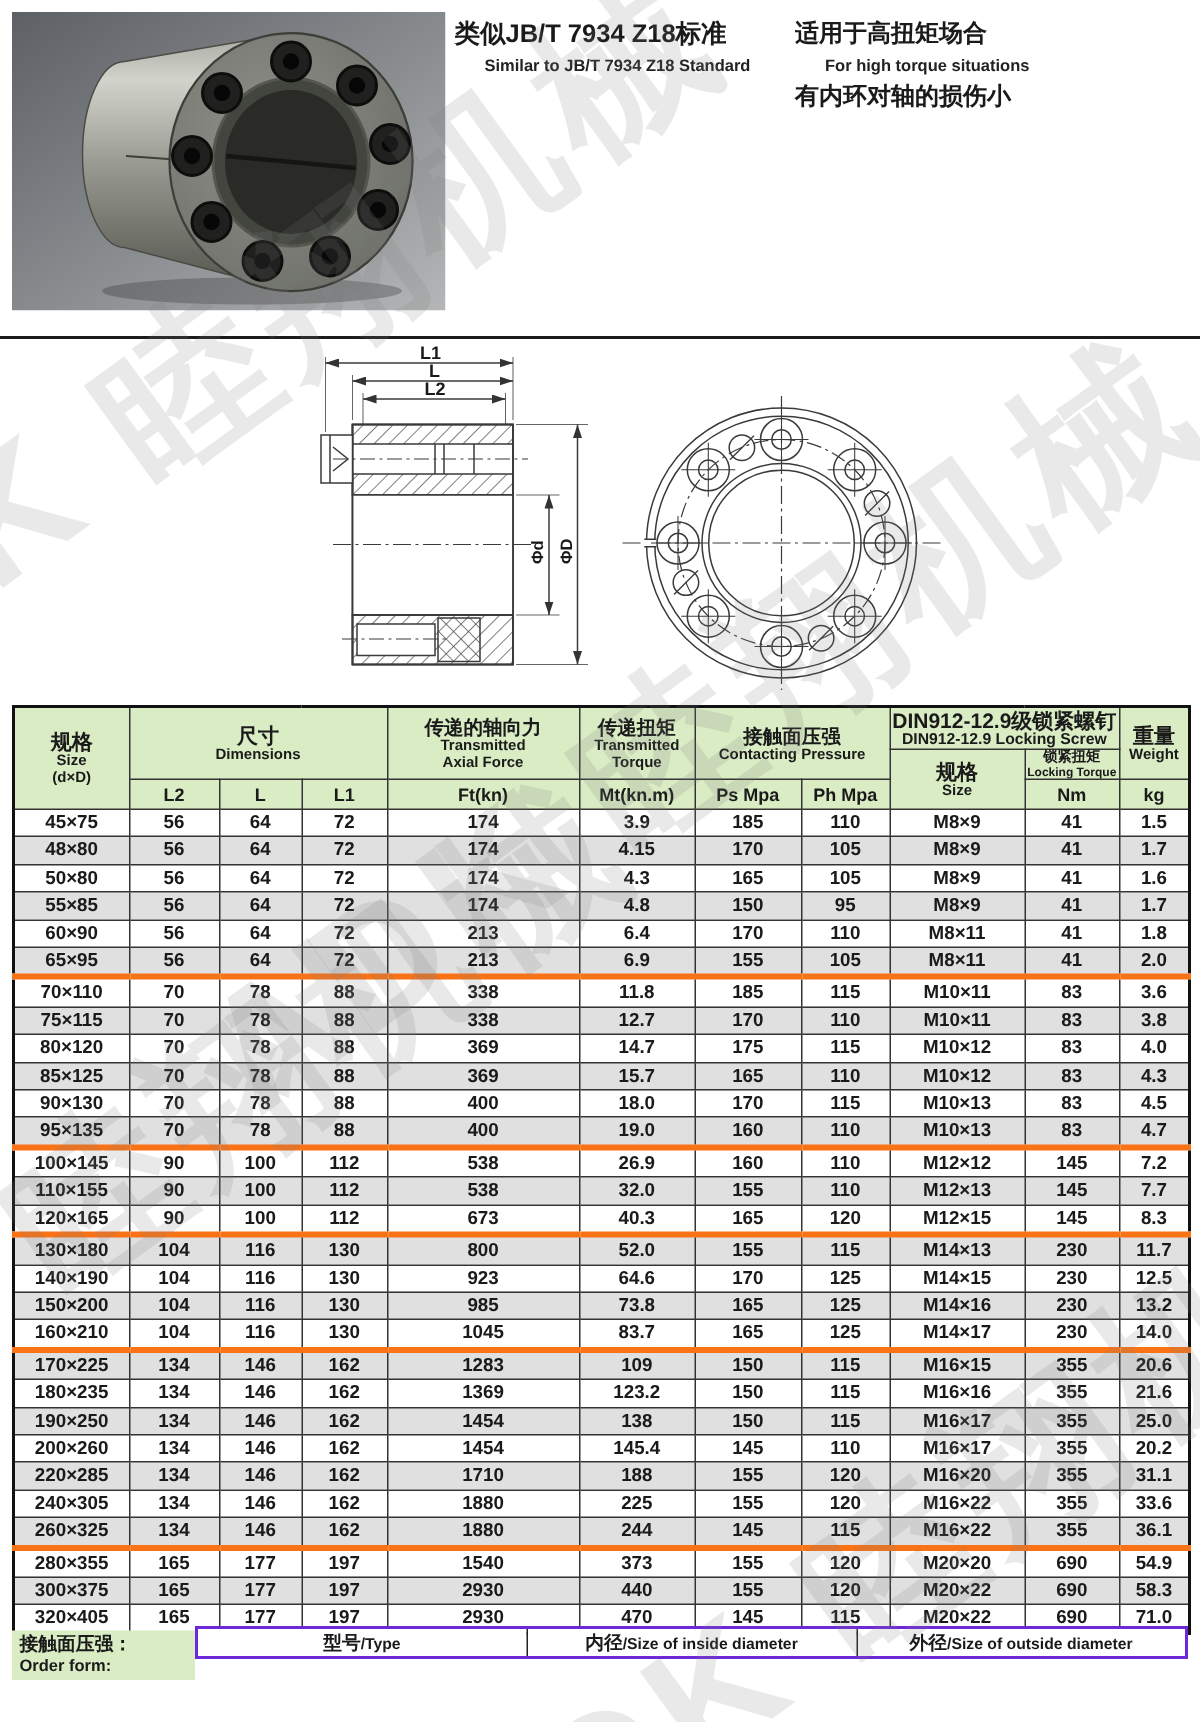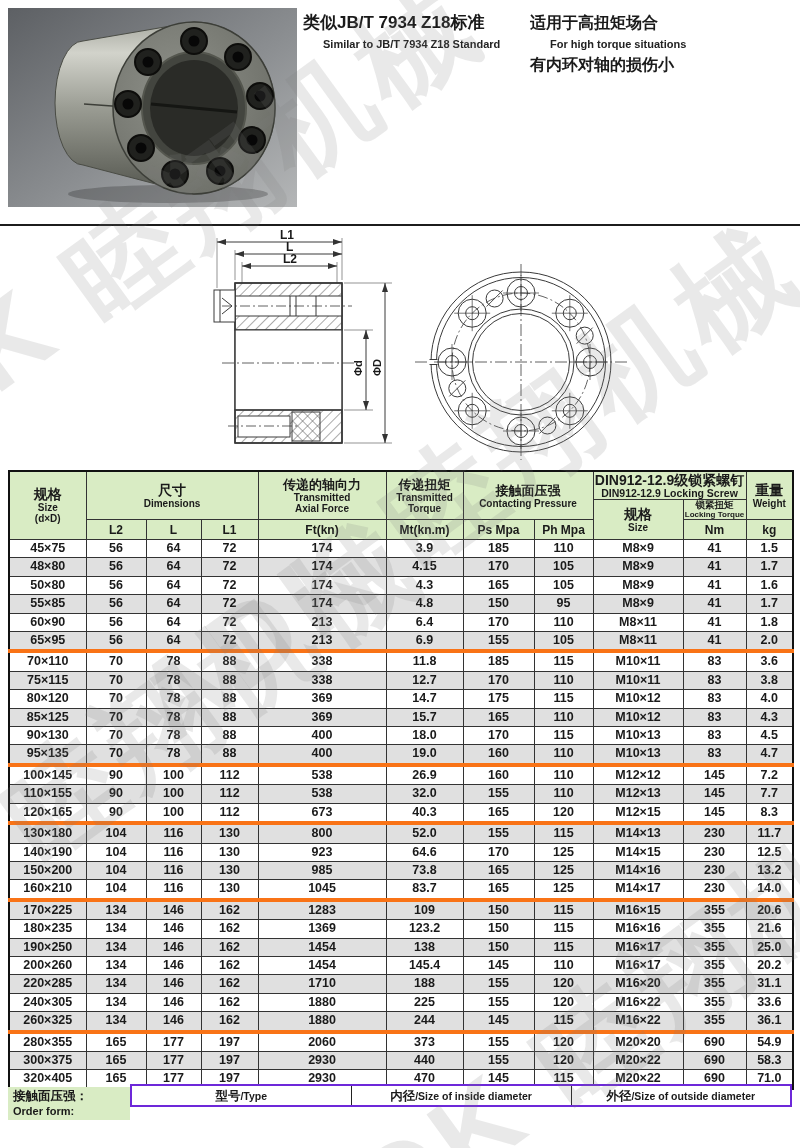--- a/index.html
+++ b/index.html
@@ -684,21 +684,21 @@
           <td>115</td>
           <td>M16×22</td>
           <td>355</td>
           <td>36.1</td>
         </tr>
         <tr>
           <td>280×355</td>
           <td>165</td>
           <td>177</td>
           <td>197</td>
-          <td>2060</td>
+          <td>1540</td>
           <td>373</td>
           <td>155</td>
           <td>120</td>
           <td>M20×20</td>
           <td>690</td>
           <td>54.9</td>
         </tr>
         <tr class="alt">
           <td>300×375</td>
           <td>165</td>

